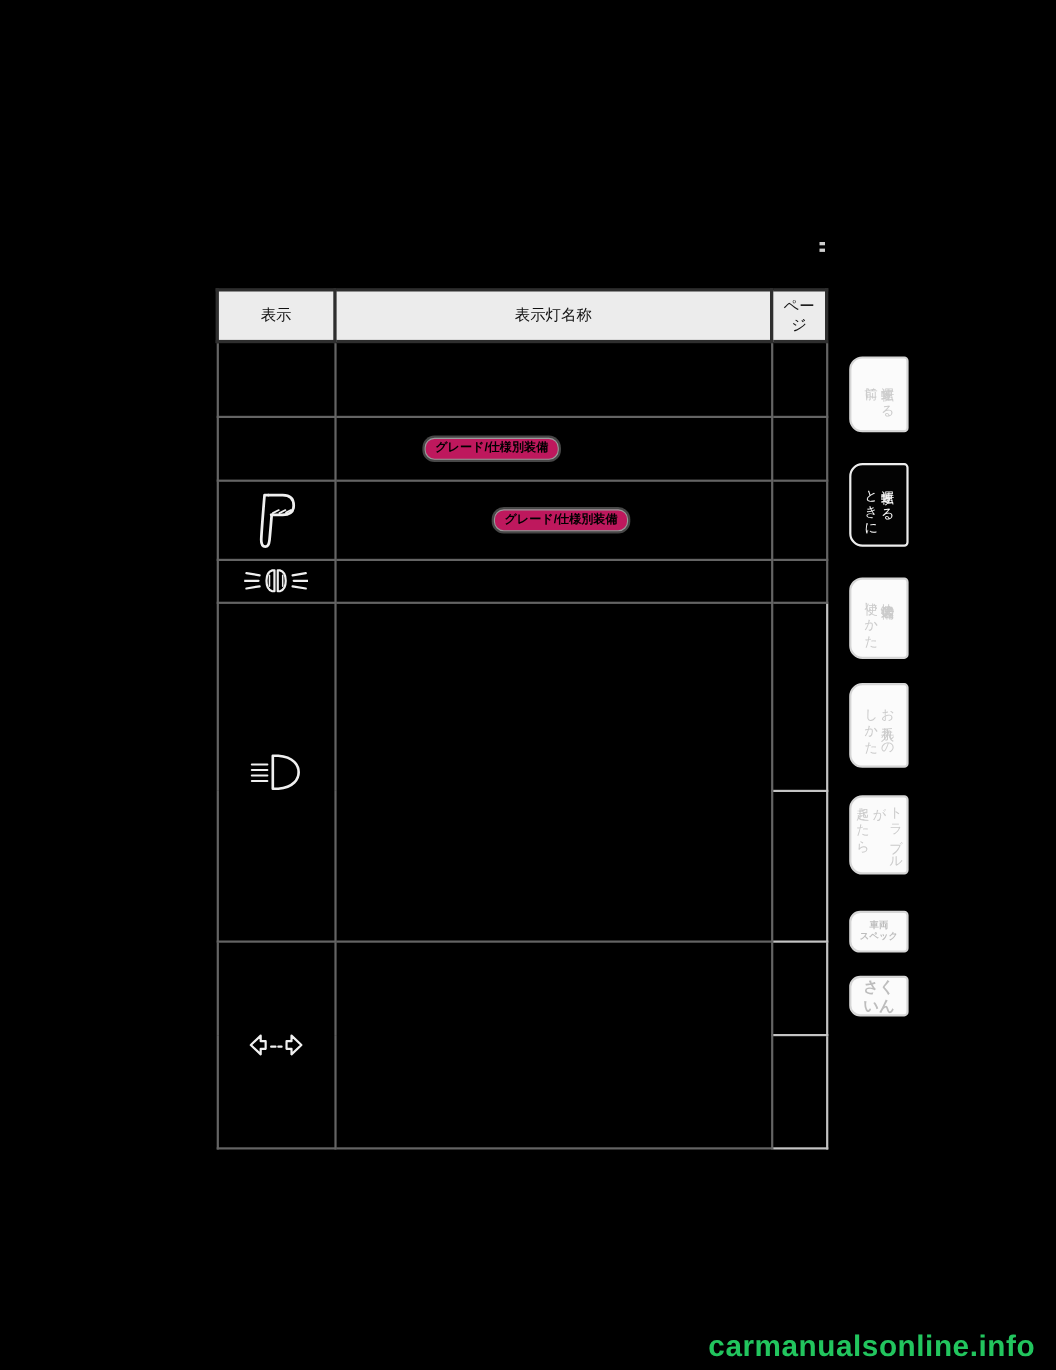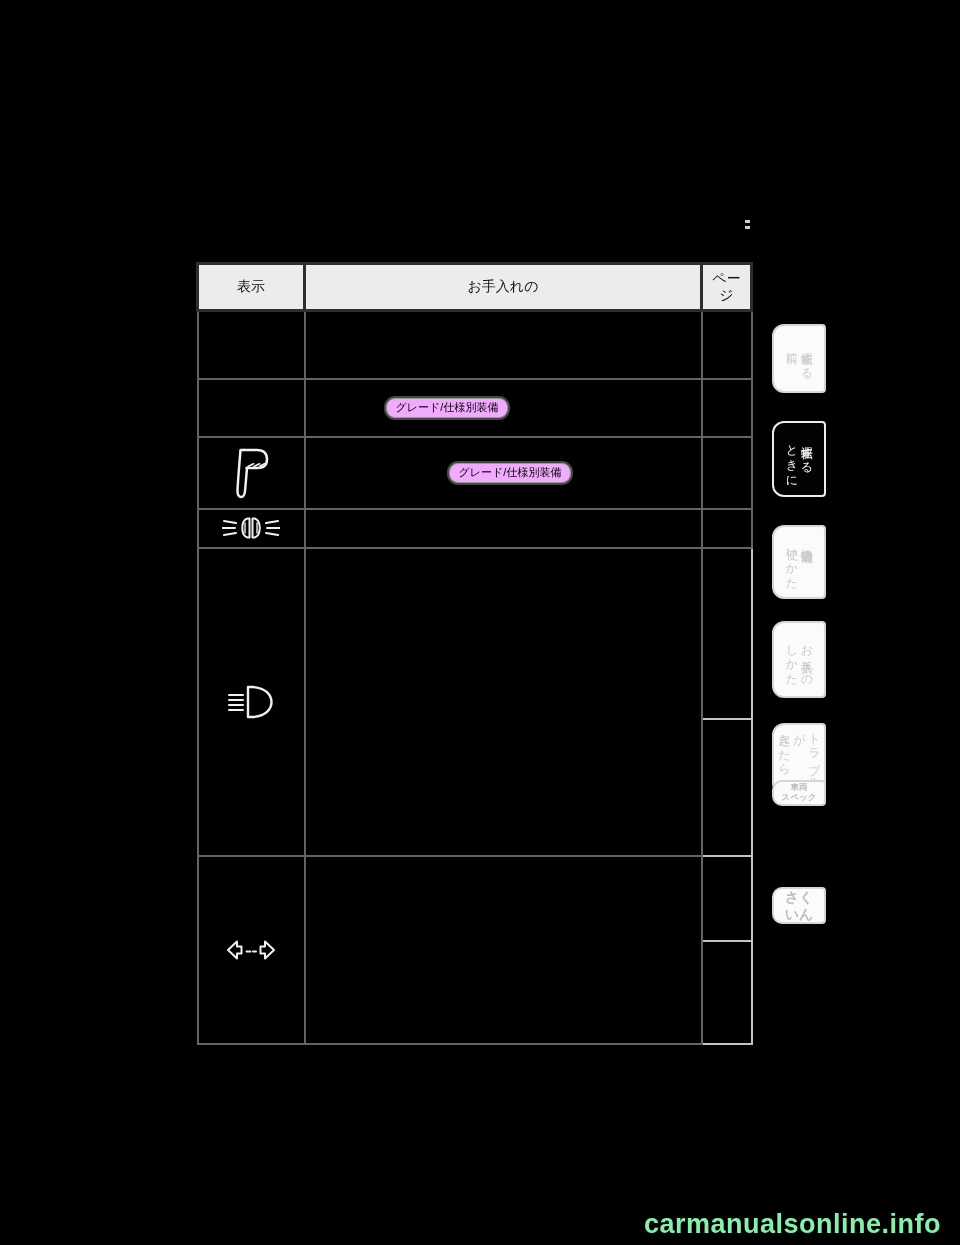--- a/index.html
+++ b/index.html
@@ -21,22 +21,22 @@
     vertical-align:middle; white-space:pre-line; line-height:1.25;
   }
   table.indicator td {
     background:#000; border:2px solid #646464;
     text-align:center; vertical-align:middle; padding:0;
   }
   table.indicator td.lite { border-color:#c4c4c4; }
   tr.r6 td { border-top-color:#b5b5b5; }
 
   .badge {
-    display:inline-block; background:#f0abfc; color:#000;
-    font-size:11px; font-weight:normal; line-height:1;
+    display:inline-block; background:#be185d; color:#000;
+    font-size:11px; font-weight:bold; line-height:1;
     padding:3px 9px 4px; border-radius:9px; border:1.5px solid #9a9a9a;
     box-shadow:0 0 0 2px rgba(255,255,255,.28); white-space:nowrap;
   }
   .badge-off-l { transform:translateX(-56px); }
   .badge-off-r { transform:translateX(7px); }
 
   .glyph svg { display:block; margin:0 auto; }
   .glyph path, .glyph line { stroke:#f0f0f0; fill:none; stroke-linecap:round; stroke-linejoin:round; }
 
   
@@ -58,21 +58,21 @@
   .tab.small .tab-label {
     writing-mode:horizontal-tb; font-weight:bold; text-align:center;
     line-height:1.15; color:#bdbdbd; letter-spacing:0;
   }
   .tab.small.spec .tab-label { font-size:8.5px; }
   .tab.small.index .tab-label { font-size:14px; }
 
   
   .watermark {
     position:absolute; right:19px; top:1209px;
-    font-size:27px; font-weight:600; color:#86efac; letter-spacing:.5px;
+    font-size:27px; font-weight:600; color:#22c55e; letter-spacing:.5px;
   }
   .artifact { position:absolute; background:#cfcfcf; }
 </style>
 </head>
 <body>
 
 <div id="canvas">
 
   <div class="artifact" style="left:745px;top:220px;width:5px;height:3px;"></div>
   <div class="artifact" style="left:745px;top:226px;width:5px;height:3px;"></div>
@@ -80,21 +80,21 @@
   <table class="indicator">
     <colgroup>
         <col style="width:107px">
         <col style="width:397px">
         <col style="width:50px">
       </colgroup>
 
     <tbody>
         <tr>
       <th>表示</th>
-      <th>お手入れの</th>
+      <th>表示灯名称</th>
       <th>ペー
 ジ</th>
     </tr>
 
     <tr style="height:68px">
       <td></td>
       <td></td>
       <td></td>
     </tr>
 
@@ -186,21 +186,21 @@
 使いかた</span>
   </div>
   <div class="tab" style="top:621px;height:77px">
     <span class="tab-label">お手入れの
 しかた</span>
   </div>
   <div class="tab" style="top:723px;height:72px">
     <span class="tab-label">トラブルが
 起きたら</span>
   </div>
-  <div class="tab small spec" style="top:780px;height:26px">
+  <div class="tab small spec" style="top:828px;height:38px">
     <span class="tab-label">車両
 スペック</span>
   </div>
   <div class="tab small index" style="top:887px;height:37px">
     <span class="tab-label">さく
 いん</span>
   </div>
 
   <div class="watermark">carmanualsonline.info</div>
 

